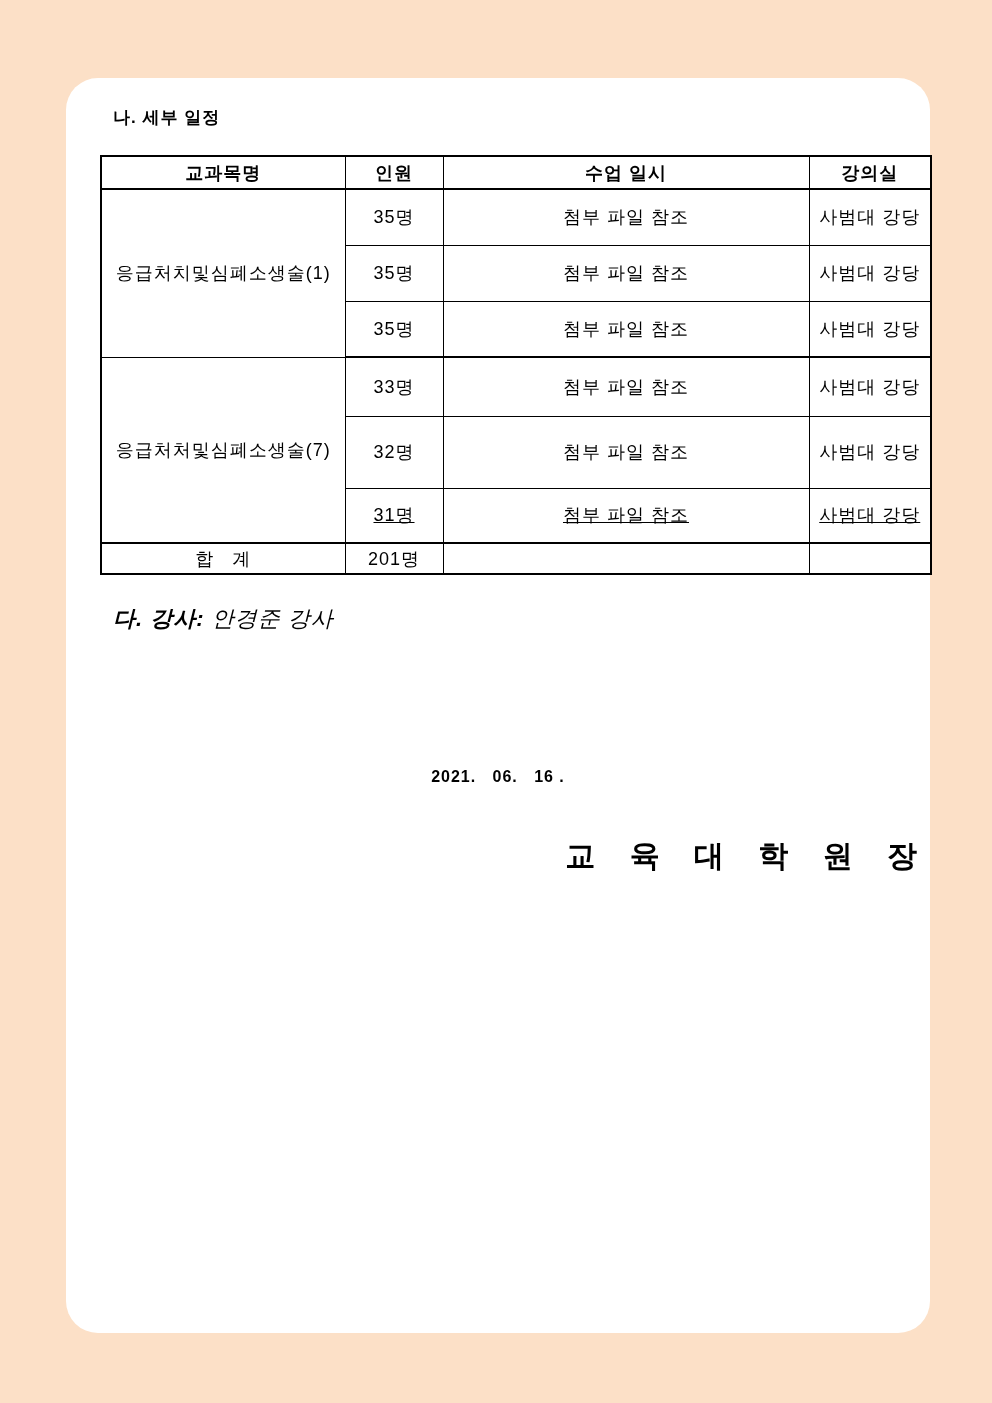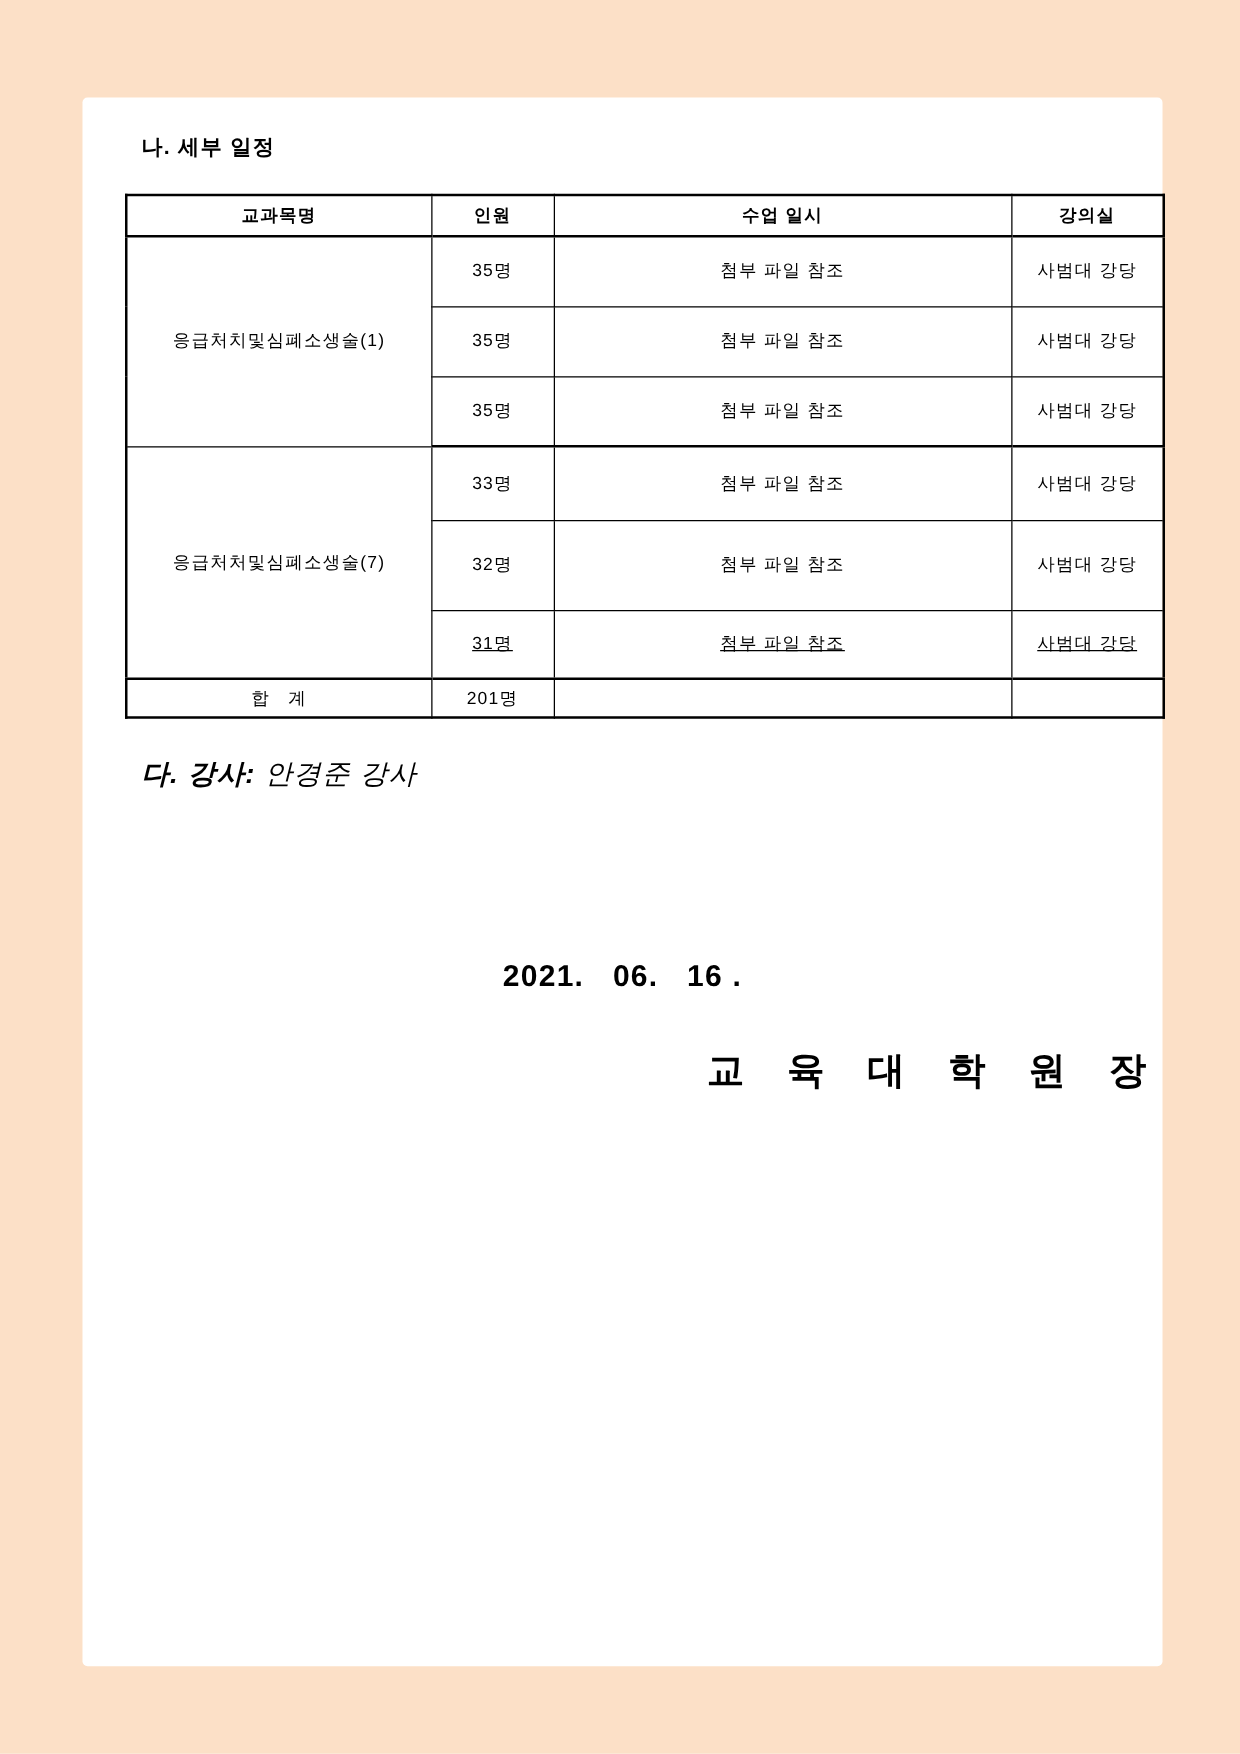--- a/index.html
+++ b/index.html
@@ -14,21 +14,21 @@
     color: #000000;
     position: relative;
   }
   .card {
     position: absolute;
     left: 66px;
     top: 78px;
     width: 864px;
     height: 1255px;
     background: #ffffff;
-    border-radius: 4px;
+    border-radius: 32px;
   }
   .section-title {
     position: absolute;
     left: 47px;
     top: 28px;
     font-size: 17px;
     font-weight: bold;
     letter-spacing: 1px;
     white-space: pre;
   }
@@ -42,21 +42,21 @@
   }
   table.schedule col.c1 { width: 244px; }
   table.schedule col.c2 { width: 98px; }
   table.schedule col.c3 { width: 366px; }
   table.schedule col.c4 { width: 122px; }
   table.schedule th,
   table.schedule td {
     border: 1px solid #000000;
     text-align: center;
     vertical-align: middle;
-    font-size: 14px;
+    font-size: 18px;
     letter-spacing: 1px;
     white-space: pre;
     padding: 0;
     overflow: hidden;
   }
   table.schedule { border: 2px solid #000000; }
   table.schedule th {
     font-weight: bold;
     border-bottom: 2px solid #000000;
   }
@@ -85,21 +85,21 @@
     font-size: 17px;
     white-space: pre;
     letter-spacing: 1px;
   }
   .doc-date {
     position: absolute;
     left: 0;
     top: 690px;
     width: 100%;
     text-align: center;
-    font-size: 24px;
+    font-size: 16px;
     font-weight: bold;
     white-space: pre;
     letter-spacing: 1px;
   }
   .signature {
     position: absolute;
     left: 0;
     top: 758px;
     width: 100%;
     text-align: right;

